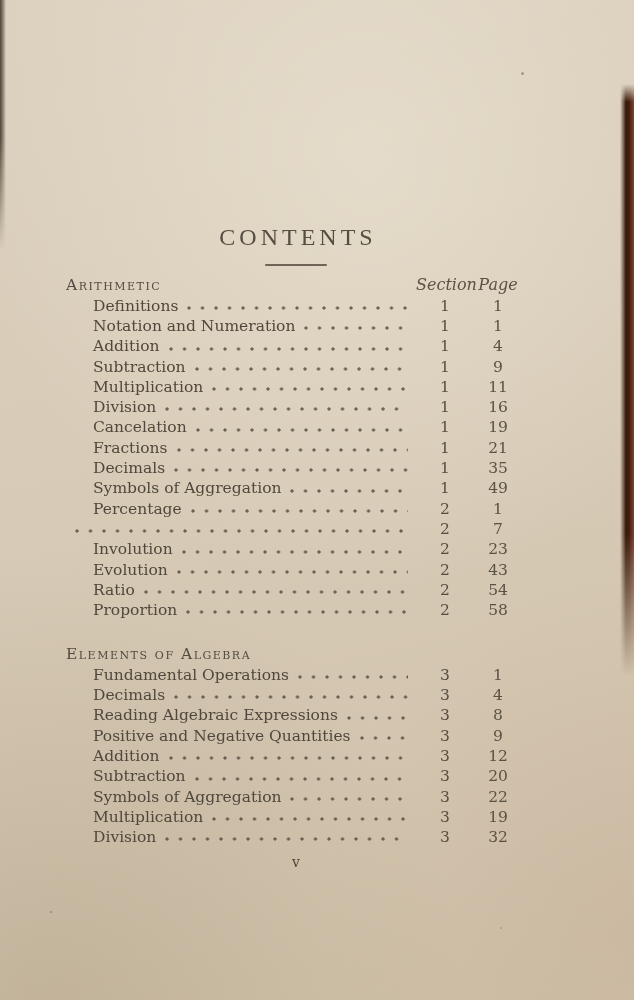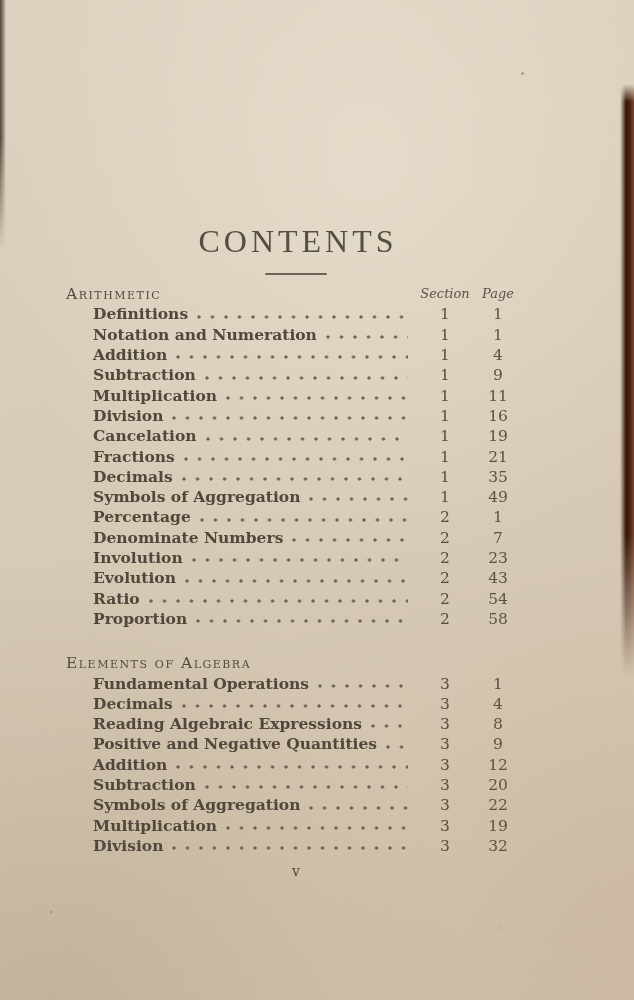--- a/index.html
+++ b/index.html
@@ -31,39 +31,39 @@
 
   .speck { position:absolute; width:3px; height:3px; border-radius:50%; background:rgba(95,80,62,0.45); }
   .speck.s1 { left:521px; top:72px; }
   .speck.s2 { left:50px;  top:911px; width:2px; height:2px; }
   .speck.s3 { left:500px; top:927px; width:2px; height:2px; opacity:.6; }
 
   .content { position:absolute; left:66px; top:0; width:460px; color:#50483c; }
 
   .title {
     margin:224px 0 0; text-align:center; font-family:"Liberation Serif","DejaVu Serif",serif;
-    font-weight:normal; font-size:32px; line-height:1.1; letter-spacing:4px; padding-left:4px;
+    font-weight:normal; font-size:24px; line-height:1.1; letter-spacing:4px; padding-left:4px;
     color:#564e41;
   }
   .rule { width:62px; height:2px; margin:14px auto 0; background:#6e6557; border-radius:1px; }
 
   .toc { margin-top:9px; font-size:15.5px; }
   .row, .head-row { display:flex; height:20.3px; line-height:20.3px; white-space:nowrap; }
-  .lbl { padding-left:27px;font-weight:bold; }
+  .lbl { padding-left:27px; }
   .spacer { flex:1 1 auto; }
   .leader {
     flex:1 1 auto; align-self:flex-end; height:4px; margin:0 8px 6px 9px;
     background-image:radial-gradient(circle at 2px 2px, rgba(88,79,66,0.85) 1.25px, rgba(88,79,66,0) 2px);
     background-size:13.5px 4px; background-repeat:repeat-x; background-position:left bottom;
   }
   .col-sec { width:58px; text-align:center; color:#564e40; }
   .col-pg  { width:48px; text-align:center; padding-right:4px; color:#5a5243; }
   .sec-heading { font-variant:small-caps; letter-spacing:1.5px; color:#524b3f;text-align:right; }
   .alg-heading { margin-top:24px; }
-  .italic { font-style:italic; font-size:13px; color:#5b5245; }
+  .italic { font-style:italic; font-size:16px; color:#5b5245; }
   .folio { margin-top:7px; text-align:center; font-size:14px; color:#4f473c; }
 </style>
 </head>
 <body>
 
 <div class="photo">
   <div class="edge-left"></div>
   <div class="edge-right"></div>
   <div class="speck s1"></div>
   <div class="speck s2"></div>
@@ -142,21 +142,20 @@
           <span class="col-sec">1</span>
           <span class="col-pg">49</span>
         </div>
       <div class="row">
           <span class="lbl">Percentage</span>
           <span class="leader"></span>
           <span class="col-sec">2</span>
           <span class="col-pg">1</span>
         </div>
       <div class="row">
-          <span class="lbl">Denominate Numbers</span>
           <span class="leader"></span>
           <span class="col-sec">2</span>
           <span class="col-pg">7</span>
         </div>
       <div class="row">
           <span class="lbl">Involution</span>
           <span class="leader"></span>
           <span class="col-sec">2</span>
           <span class="col-pg">23</span>
         </div>

